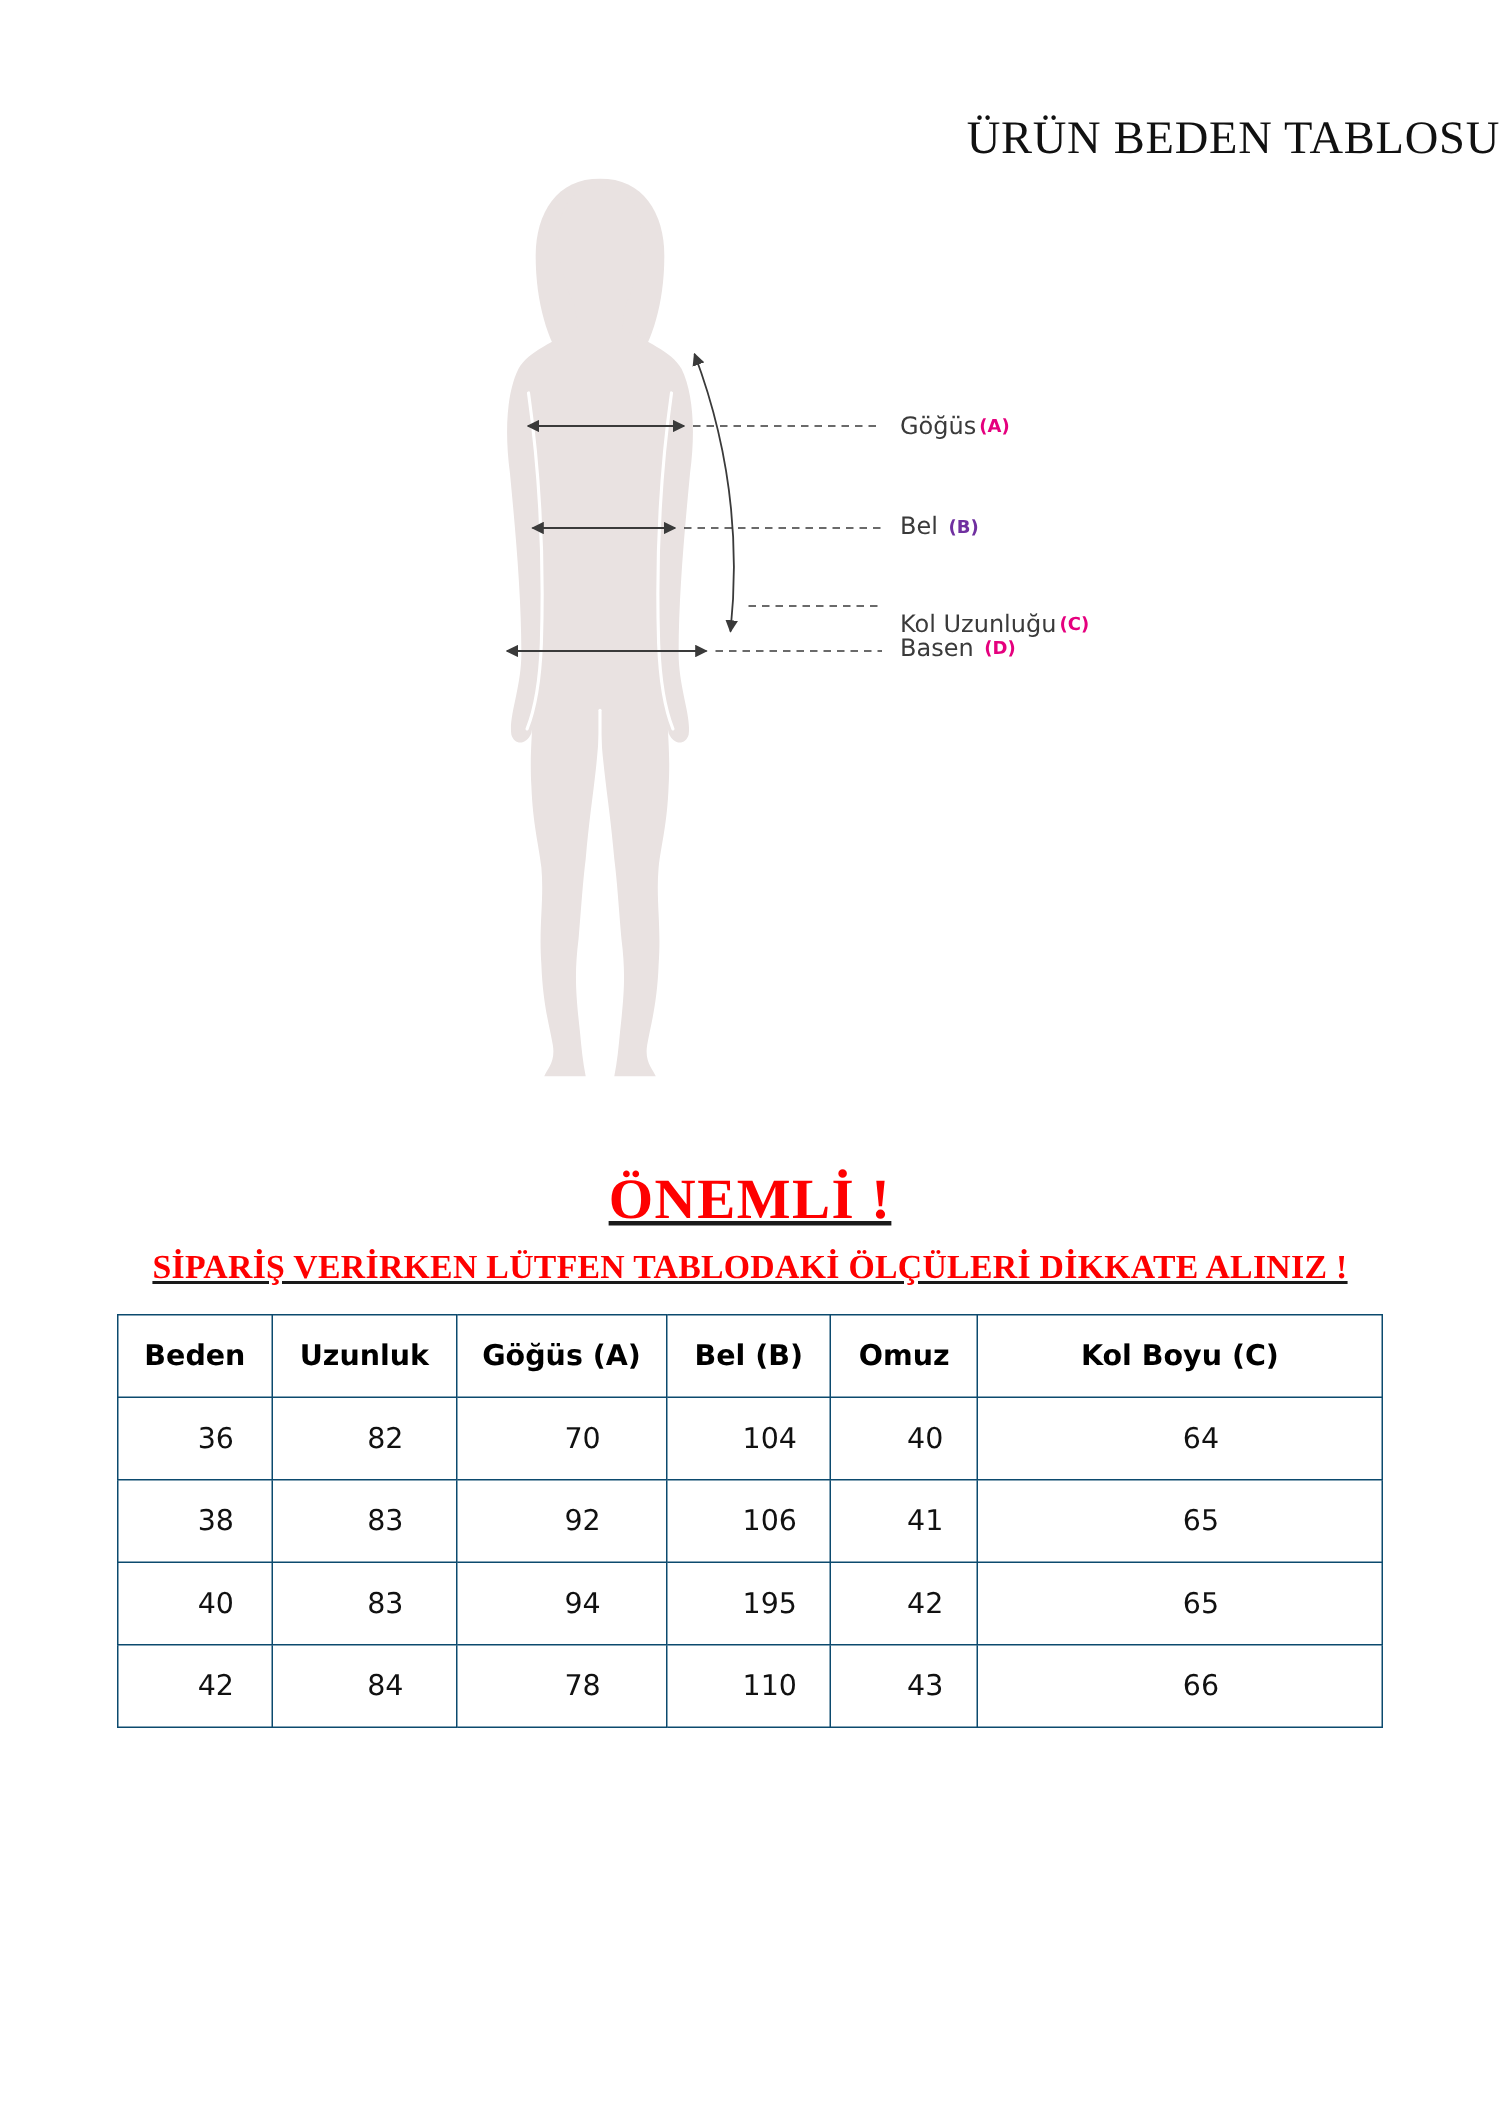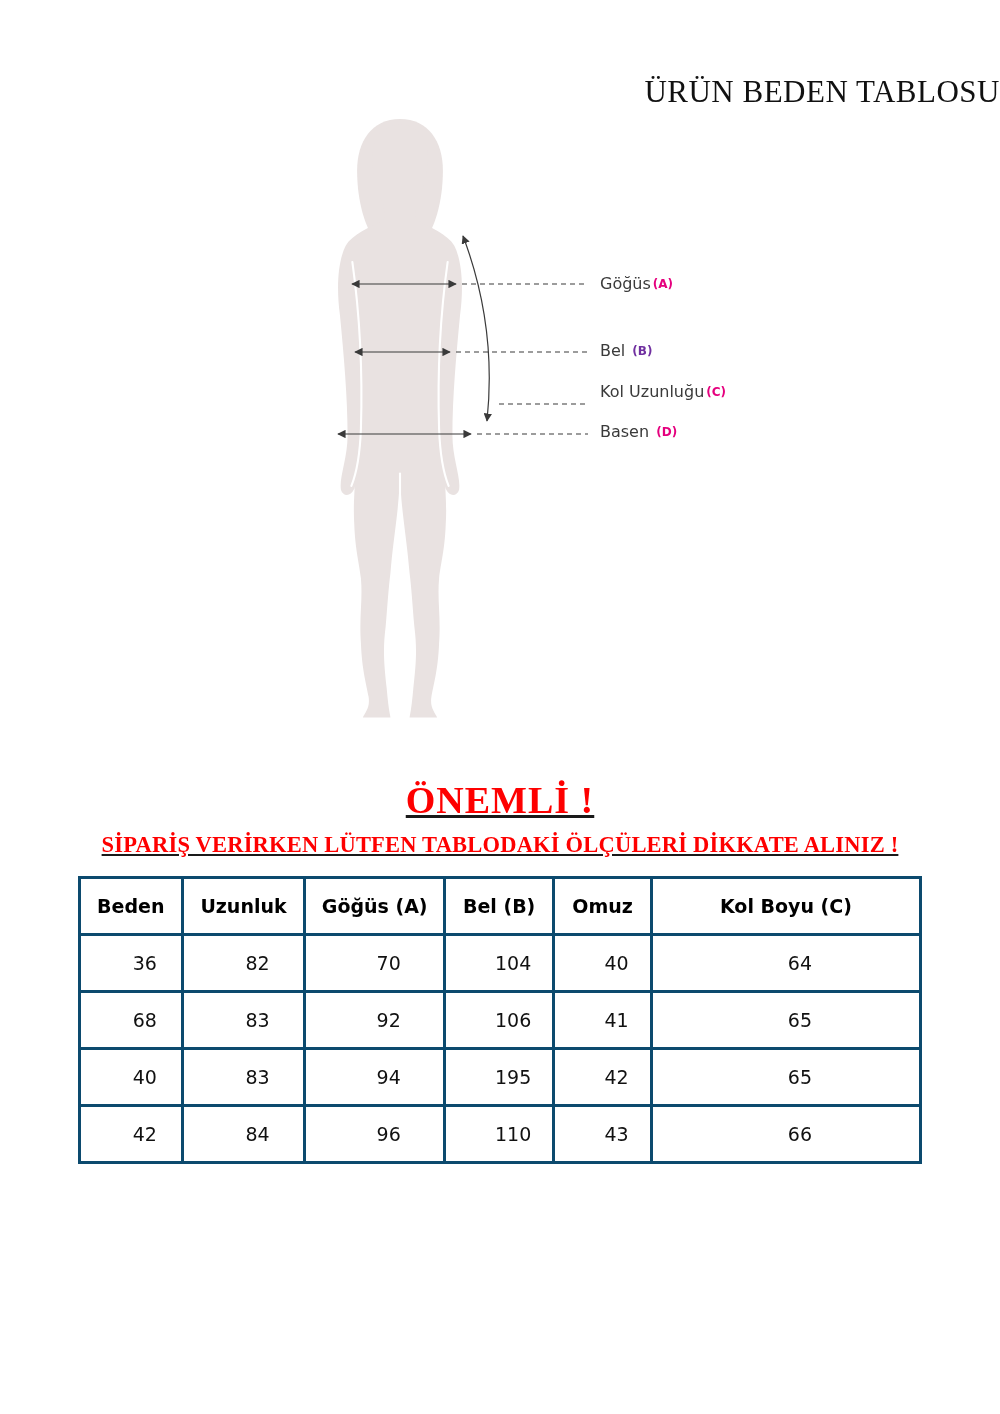--- a/index.html
+++ b/index.html
@@ -69,21 +69,21 @@
   }
 
   
   table.size-table {
     border-collapse: collapse;
     width: 844px;
     margin: 18px auto 0 auto;
     table-layout: fixed;
   }
   .size-table th, .size-table td {
-    border: 3px solid #0c4a6e;
+    border: 1px solid #0c4a6e;
     text-align: center;
     vertical-align: middle;
     height: 54px;
     font-size: 19px;
     font-family: "DejaVu Sans", sans-serif;
     padding: 0;
   }
   .size-table th { font-weight: 700; color: #000; }
   .size-table td { font-weight: 400; color: #111; padding-left: 28px; }
 
@@ -143,21 +143,21 @@
       <line class="meas" x1="338" y1="320" x2="471" y2="320" marker-start="url(#arr)" marker-end="url(#arr)"></line>
       <line class="dash" x1="477" y1="320" x2="588" y2="320"></line>
     </svg>
 
     <div class="m-label" style="top:160px">
       <span>Göğüs</span><span class="sfx" style="color: rgb(229, 0, 126);">(A)</span>
     </div>
     <div class="m-label" style="top:227px">
       <span>Bel</span> <span class="sfx" style="color: rgb(112, 48, 160);">(B)</span>
     </div>
-    <div class="m-label" style="top:268px">
+    <div class="m-label" style="top:292px">
       <span>Kol Uzunluğu</span><span class="sfx" style="color: rgb(229, 0, 126);">(C)</span>
     </div>
     <div class="m-label" style="top:308px">
       <span>Basen</span> <span class="sfx" style="color: rgb(229, 0, 126);">(D)</span>
     </div>
 
   </div>
 
   <div class="warning">
     <div class="warn-head">ÖNEMLİ !</div>
@@ -186,39 +186,39 @@
     <tbody>
       <tr>
         <td>36</td>
         <td>82</td>
         <td>70</td>
         <td>104</td>
         <td>40</td>
         <td>64</td>
       </tr>
       <tr>
-        <td>68</td>
+        <td>38</td>
         <td>83</td>
         <td>92</td>
         <td>106</td>
         <td>41</td>
         <td>65</td>
       </tr>
       <tr>
         <td>40</td>
         <td>83</td>
         <td>94</td>
         <td>195</td>
         <td>42</td>
         <td>65</td>
       </tr>
       <tr>
         <td>42</td>
         <td>84</td>
-        <td>96</td>
+        <td>78</td>
         <td>110</td>
         <td>43</td>
         <td>66</td>
       </tr>
     </tbody>
   </table>
 
 </div>
 
 </body></html>

